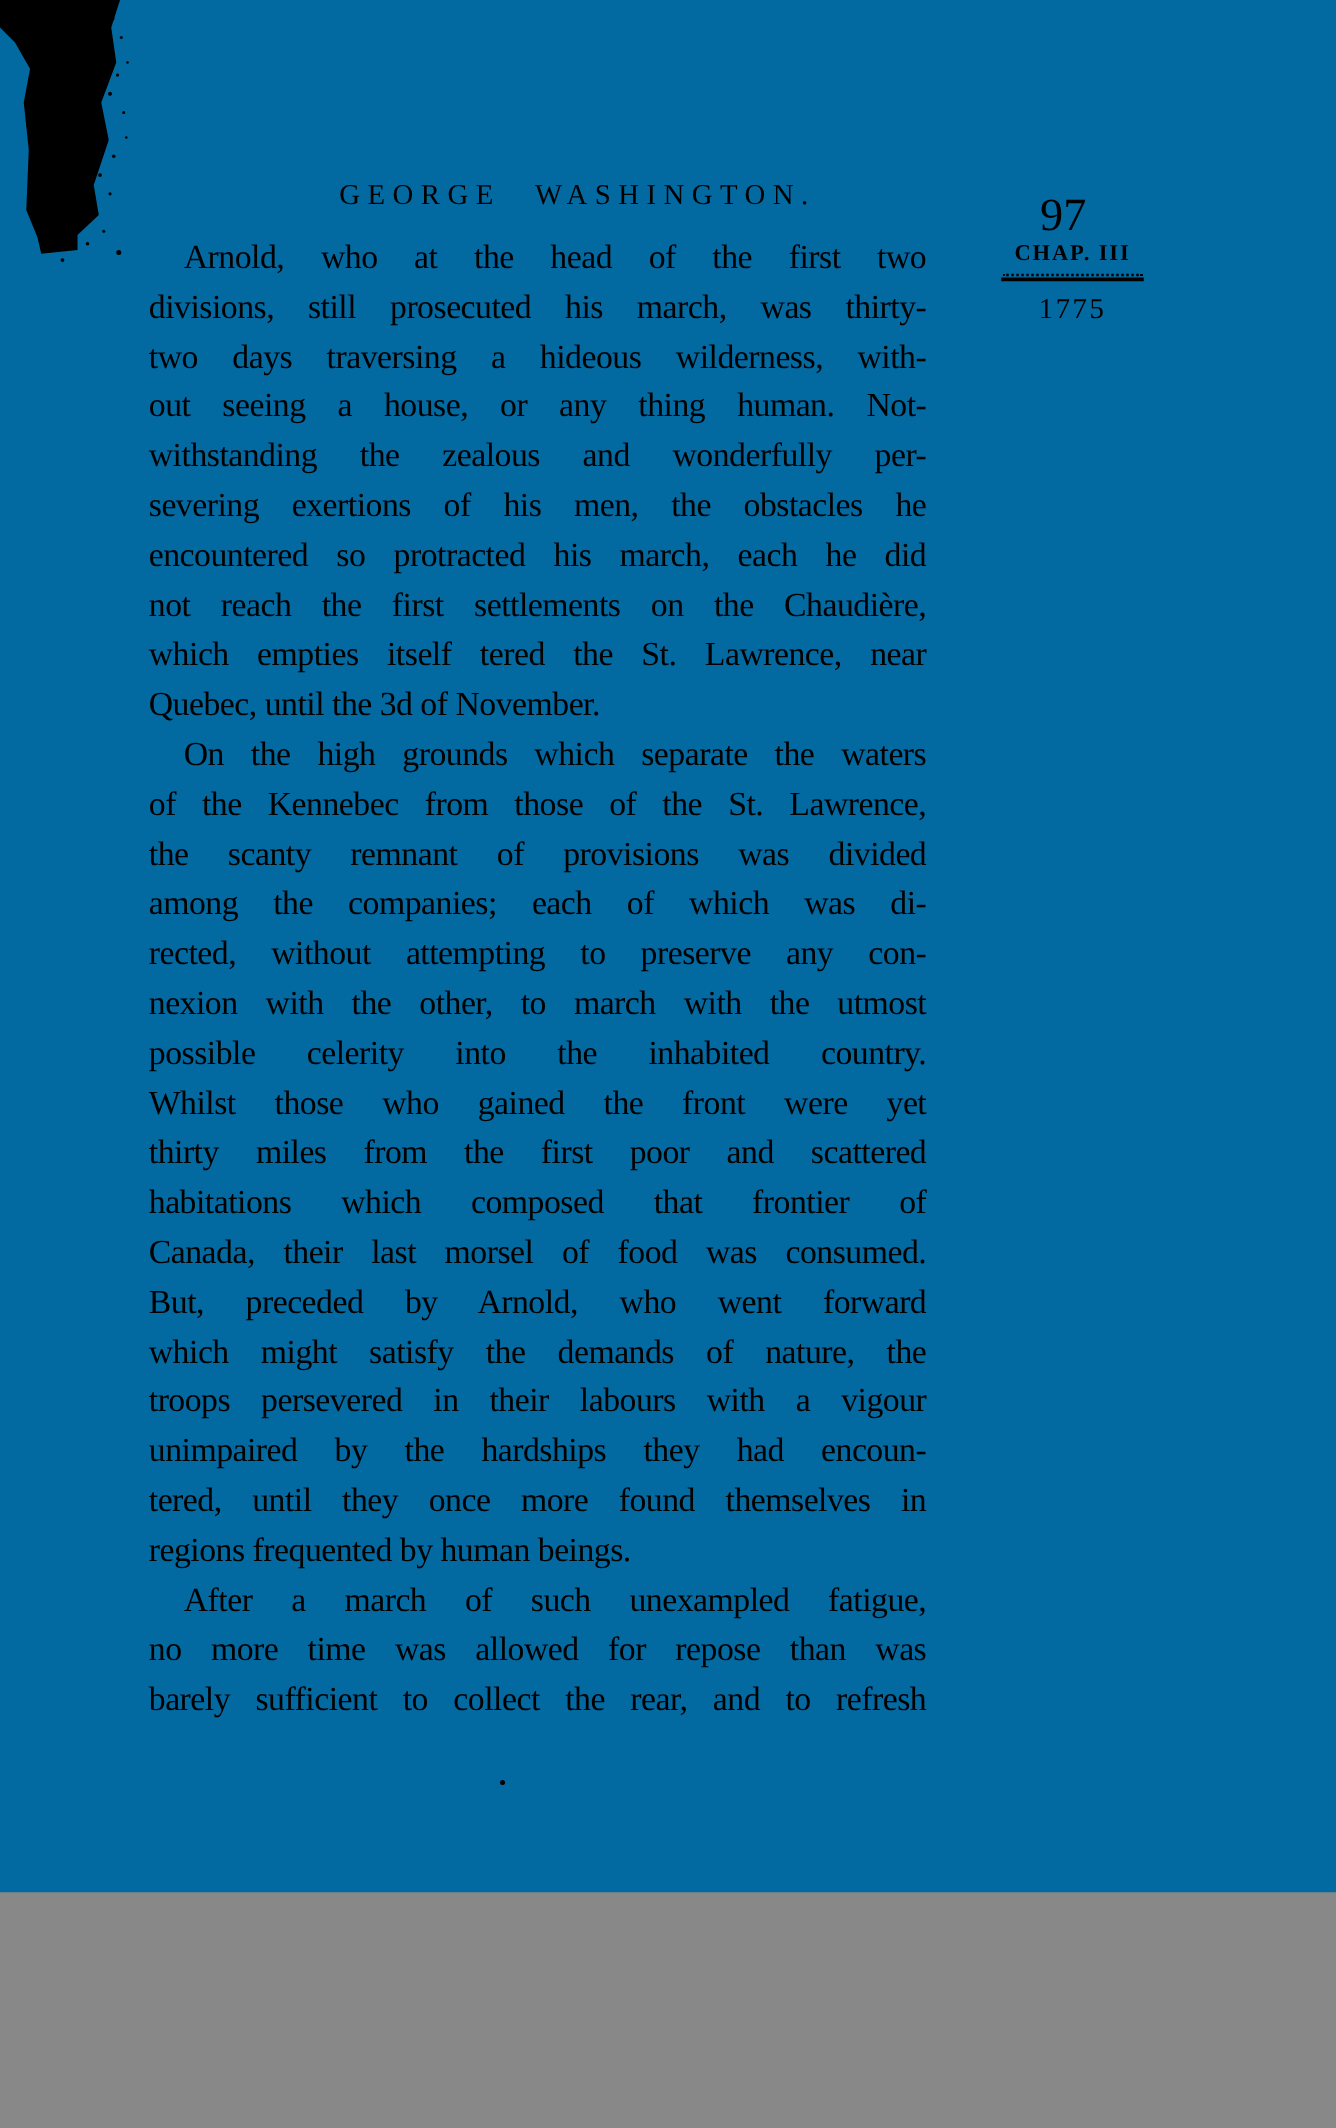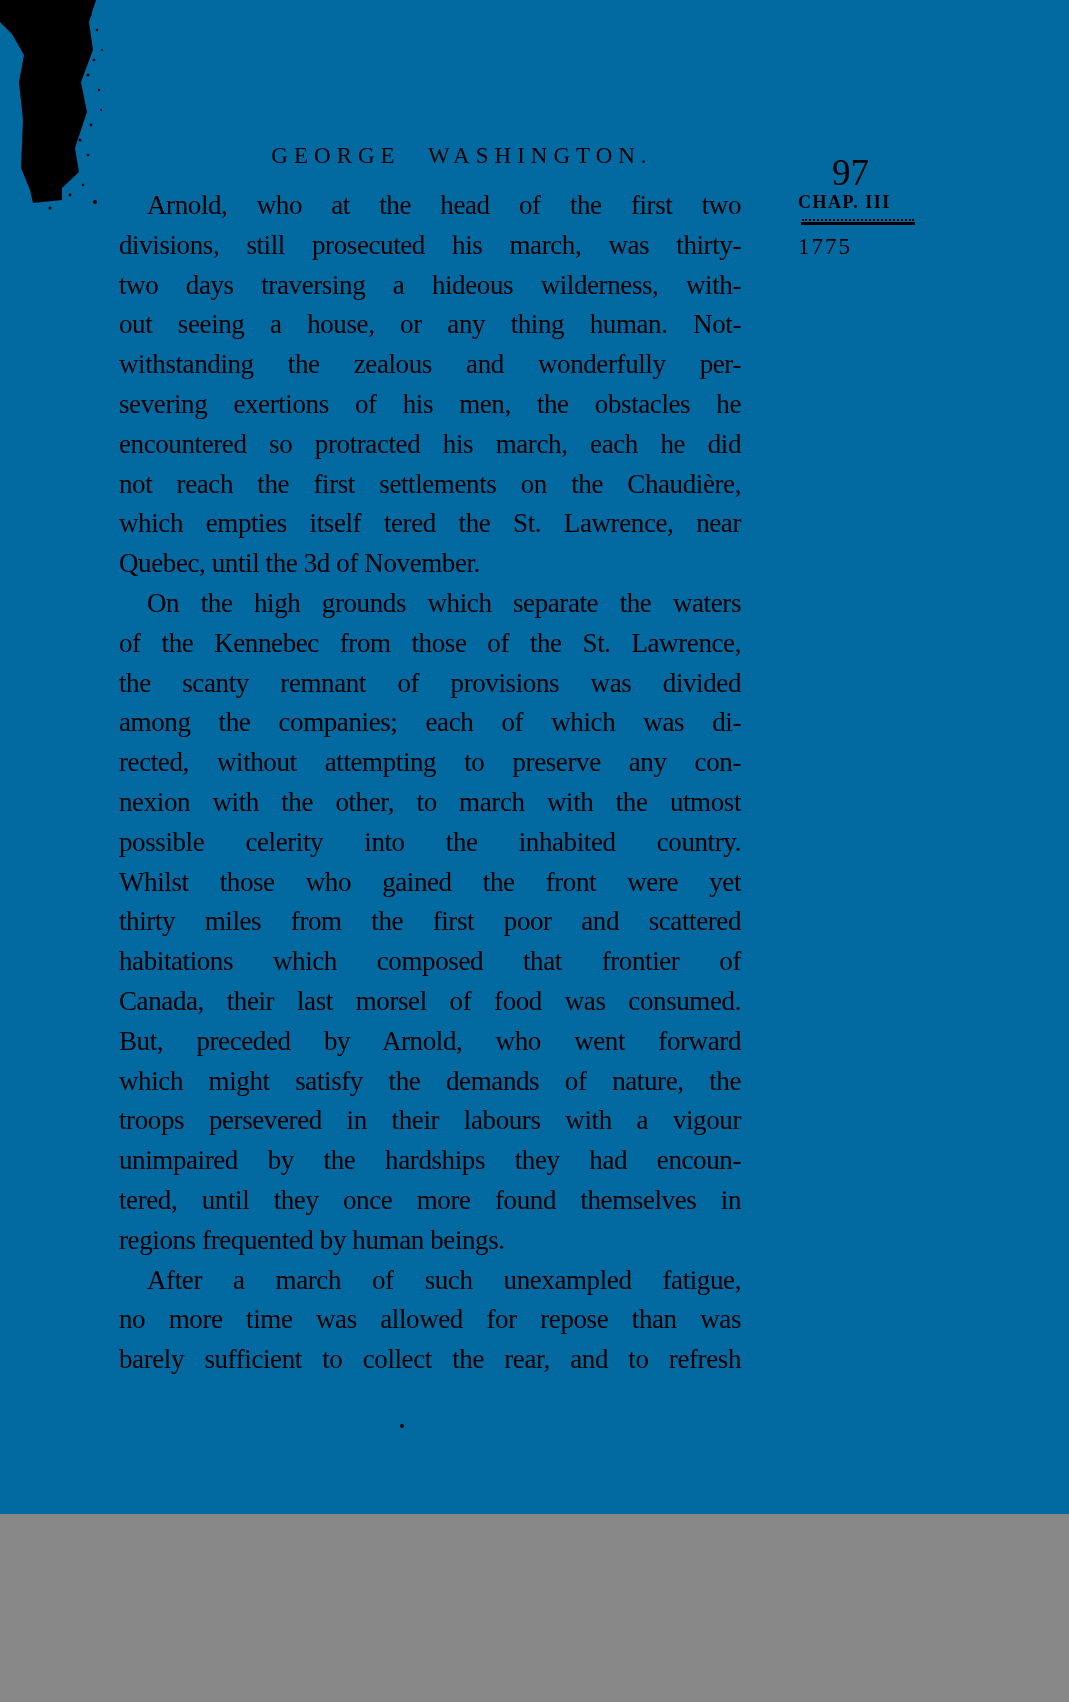--- a/index.html
+++ b/index.html
@@ -28,21 +28,21 @@
   .page-number {
     position: absolute;
     left: 832px; top: 141px; width: 60px;
     font-size: 37px;
     line-height: 40px;
     margin-top: 12px;
   }
   .sidenote {
     position: absolute;
     left: 798px; top: 192px; width: 120px;
-    text-align: left;
+    text-align: center;
   }
   .sidenote .chap {
     font-size: 18px;
     font-weight: bold;
     letter-spacing: 1.5px;
     white-space: nowrap;
   }
   .sidenote .rule-dotted {
     margin: 6px auto 0 auto;
     width: 112px; height: 0;

